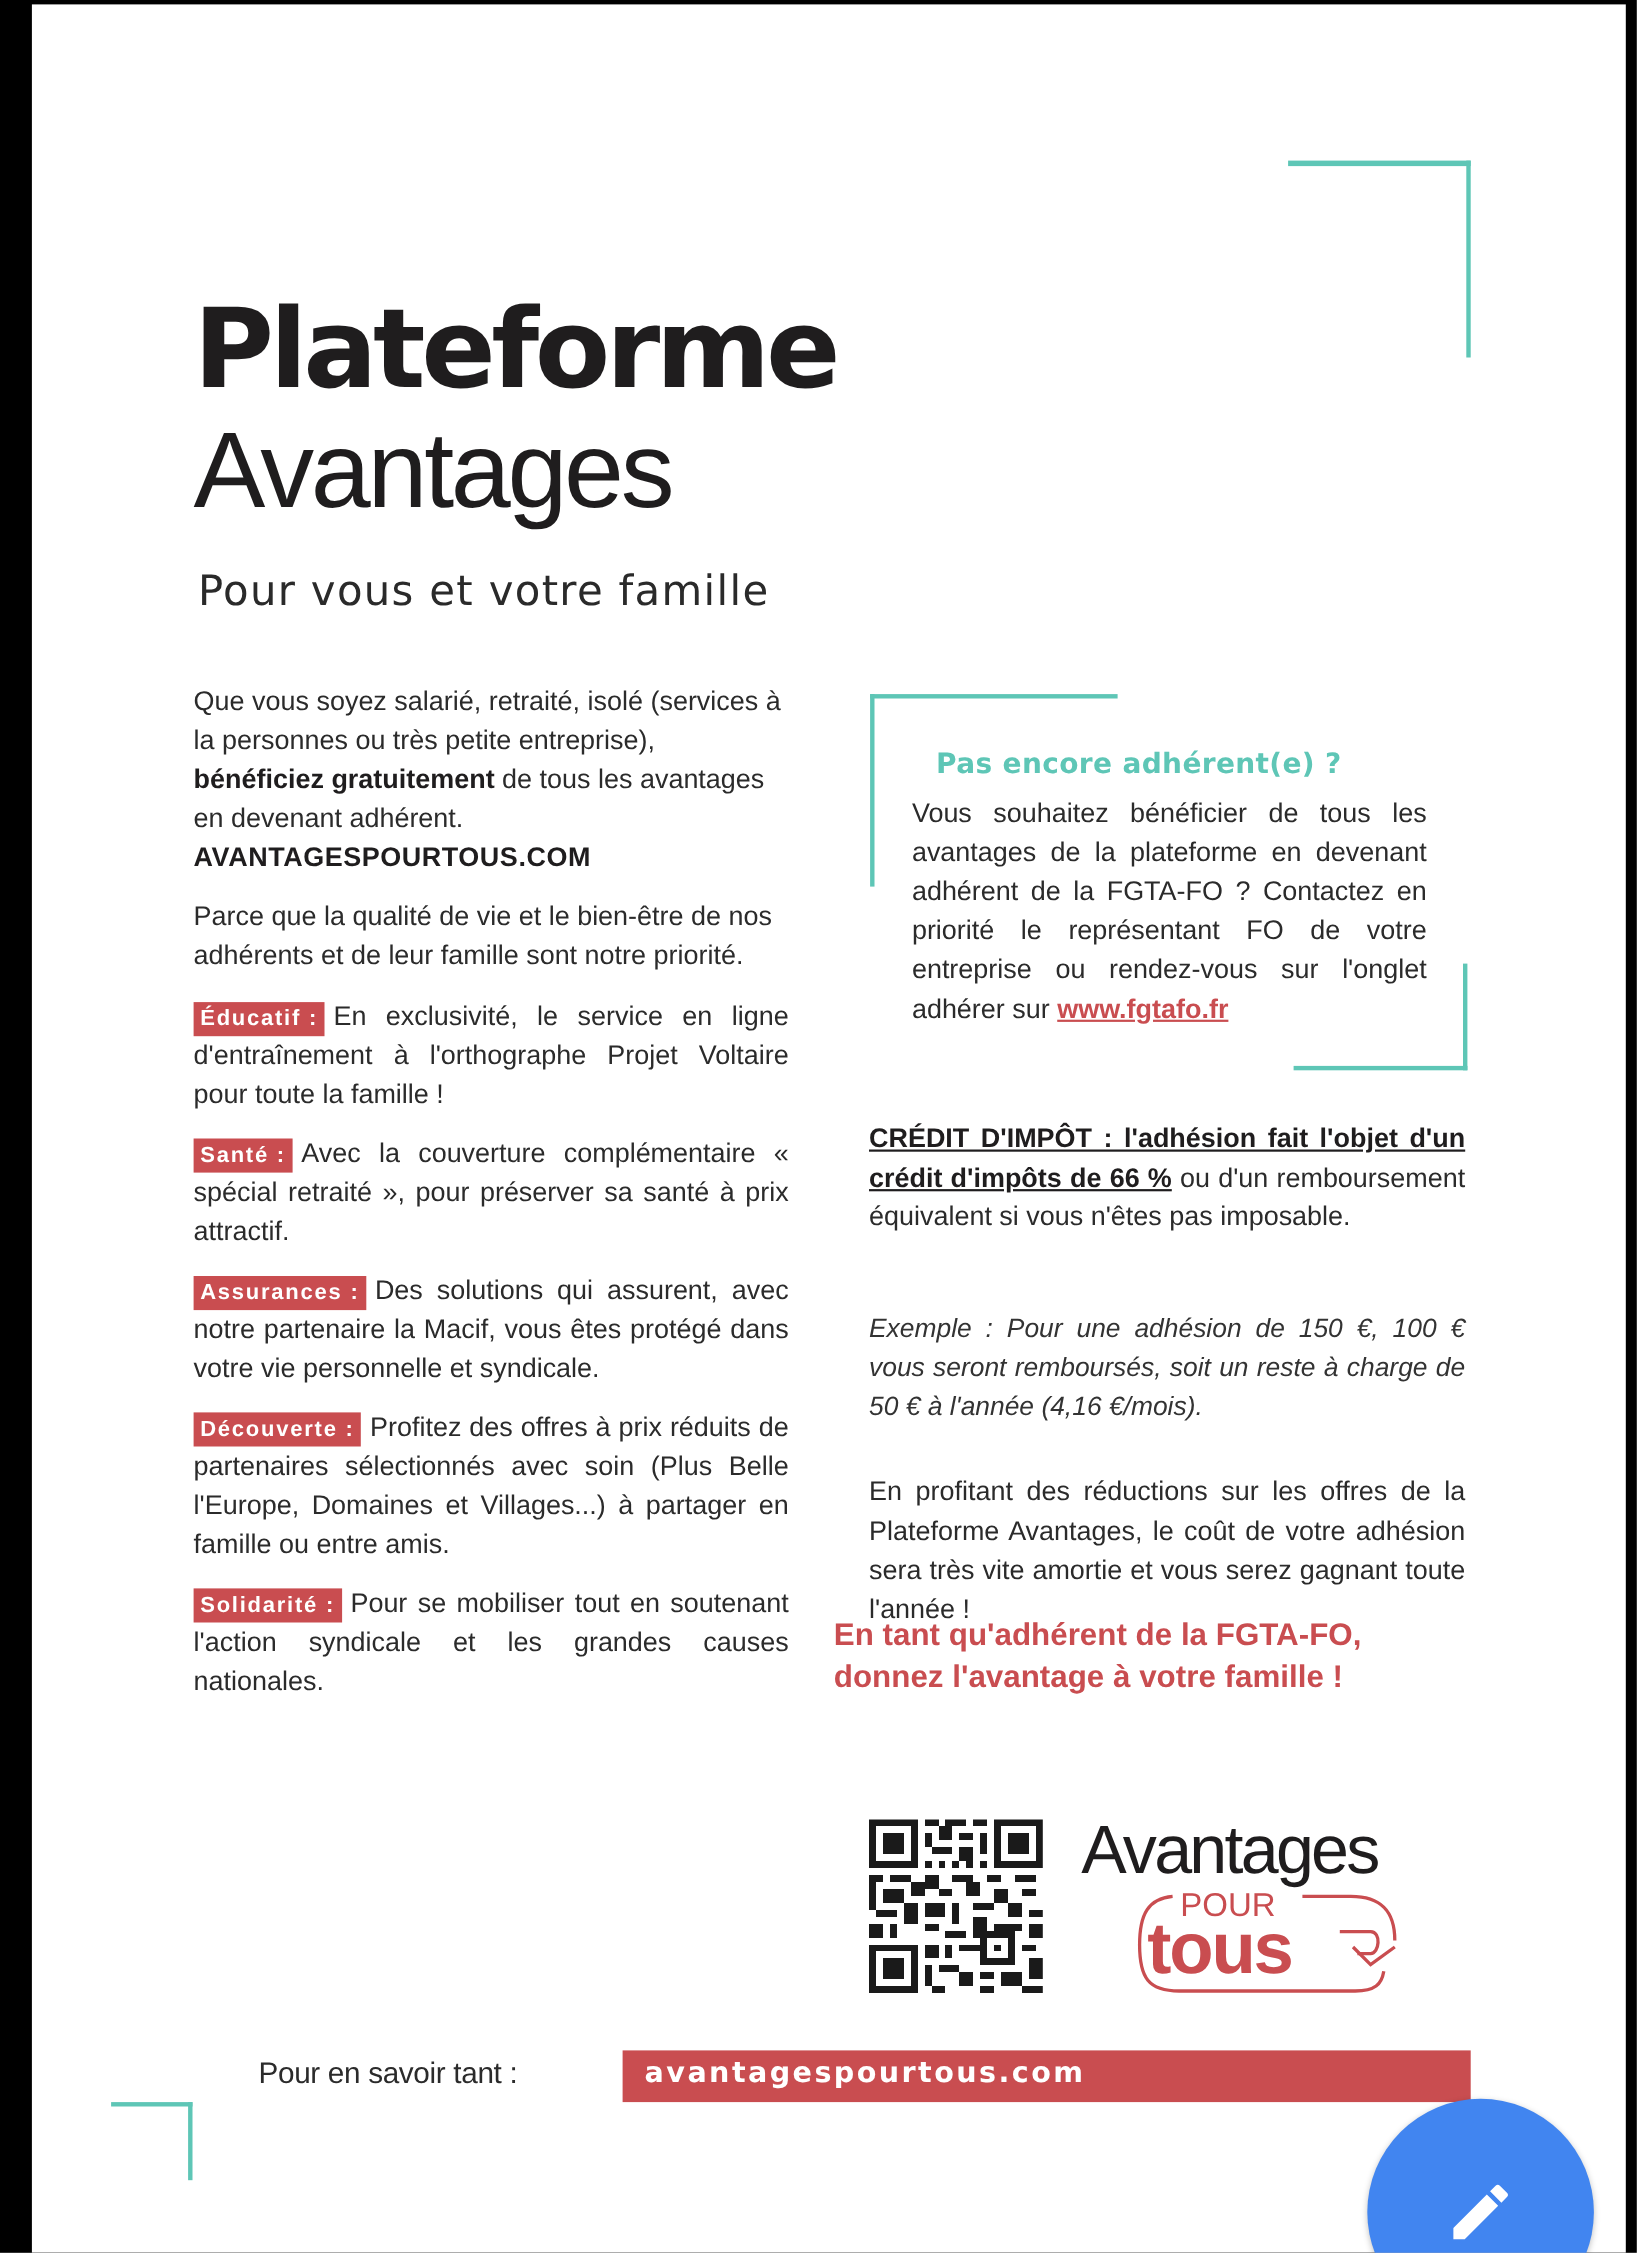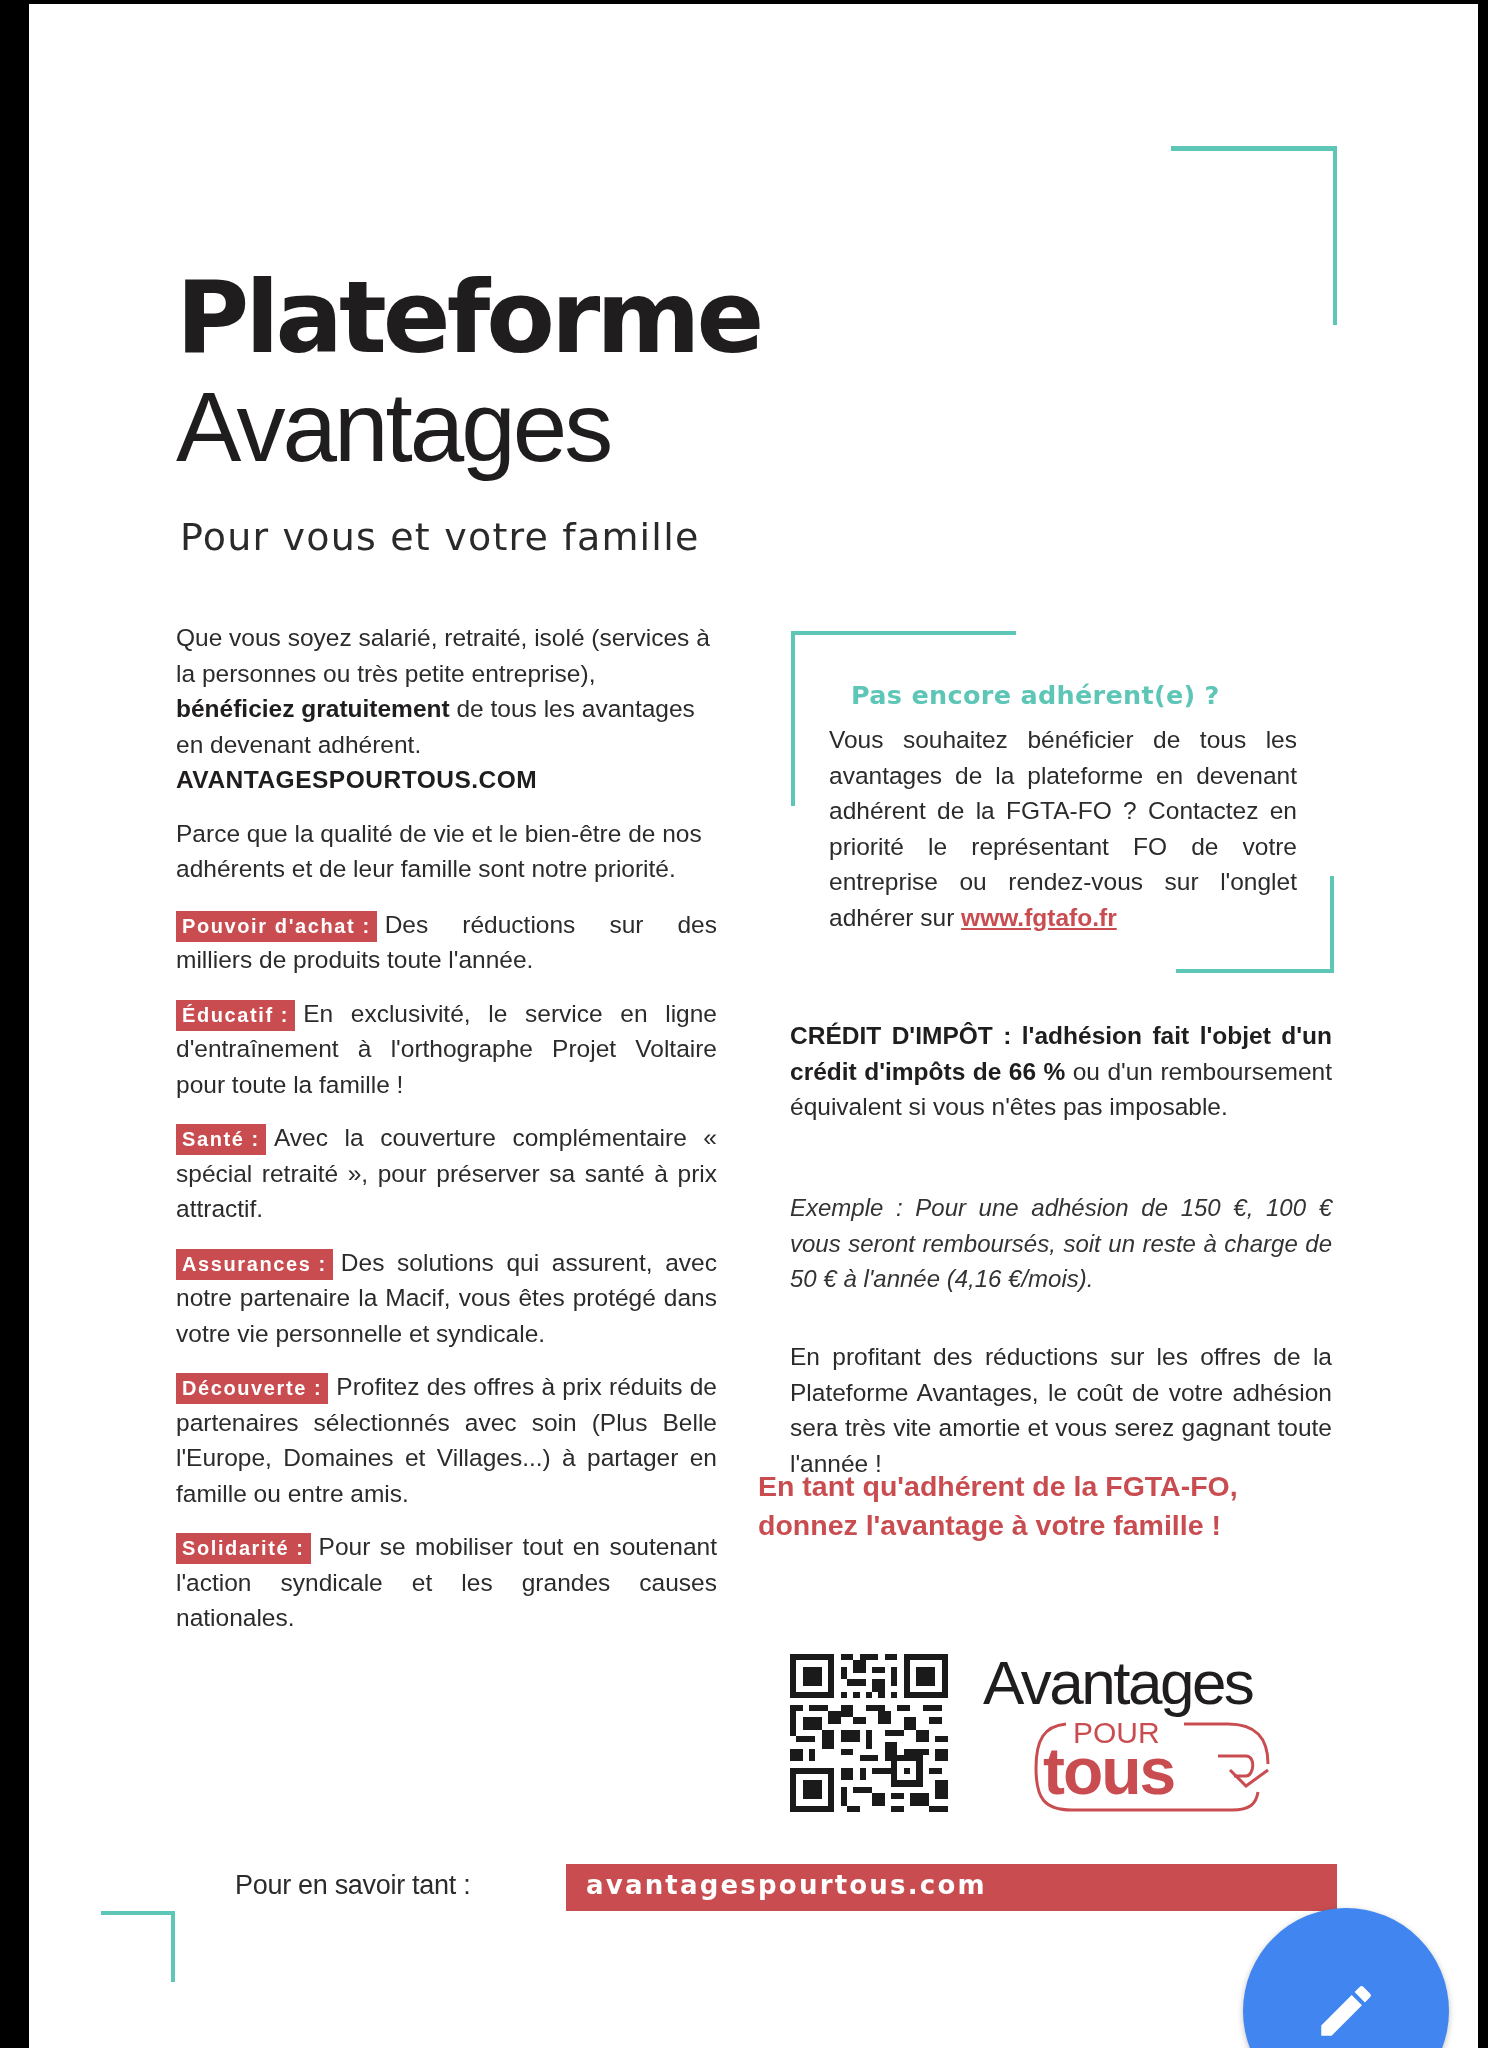--- a/index.html
+++ b/index.html
@@ -55,21 +55,21 @@
   .box-body {
     position: absolute; left: 829px; top: 722px; width: 468px;
     font-size: 24.5px; line-height: 35.5px; text-align: justify; color: #2b2b2b;
   }
   .red-link { color: #c94d50; font-weight: bold; text-decoration: underline; }
 
   .credit {
     position: absolute; left: 790px; top: 1018px; width: 542px;
     font-size: 24.5px; line-height: 35.5px; text-align: justify; color: #2b2b2b;
   }
-  .credit .b { font-weight: bold; color: #1f1d1e; }
+  .credit .b { font-weight: bold; color: #1f1d1e; text-decoration: underline; }
   .example {
     position: absolute; left: 790px; top: 1190px; width: 542px;
     font-size: 24px; line-height: 35.5px; font-style: italic; text-align: justify; color: #333;
   }
   .profit {
     position: absolute; left: 790px; top: 1323px; width: 542px;
     font-size: 24.5px; line-height: 35.5px; text-align: justify; color: #2b2b2b; margin-top: 16px;
   }
   .slogan {
     position: absolute; left: 758px; top: 1467px; width: 560px;
@@ -140,23 +140,20 @@
 
 <div class="left-col">
   <p class="intro">
     <span>Que vous soyez salarié, retraité, isolé (services à la personnes ou très petite entreprise),</span>
     <span class="bold">bénéficiez gratuitement</span>
     <span>de tous les avantages en devenant adhérent.</span><br>
     <span class="url-caps">AVANTAGESPOURTOUS.COM</span>
   </p>
   <p class="intro" style="margin-bottom:20px;">Parce que la qualité de vie et le bien-être de nos adhérents et de leur famille sont notre priorité.</p>
 
-  <p>
-    <span class="tag">Pouvoir d'achat :</span><span>Des réductions sur des milliers de produits toute l'année.</span>
-  </p>
   <p>
     <span class="tag">Éducatif :</span><span>En exclusivité, le service en ligne d'entraînement à l'orthographe Projet Voltaire pour toute la famille !</span>
   </p>
   <p>
     <span class="tag">Santé :</span><span>Avec la couverture complémentaire « spécial retraité », pour préserver sa santé à prix attractif.</span>
   </p>
   <p>
     <span class="tag">Assurances :</span><span>Des solutions qui assurent, avec notre partenaire la Macif, vous êtes protégé dans votre vie personnelle et syndicale.</span>
   </p>
   <p>

